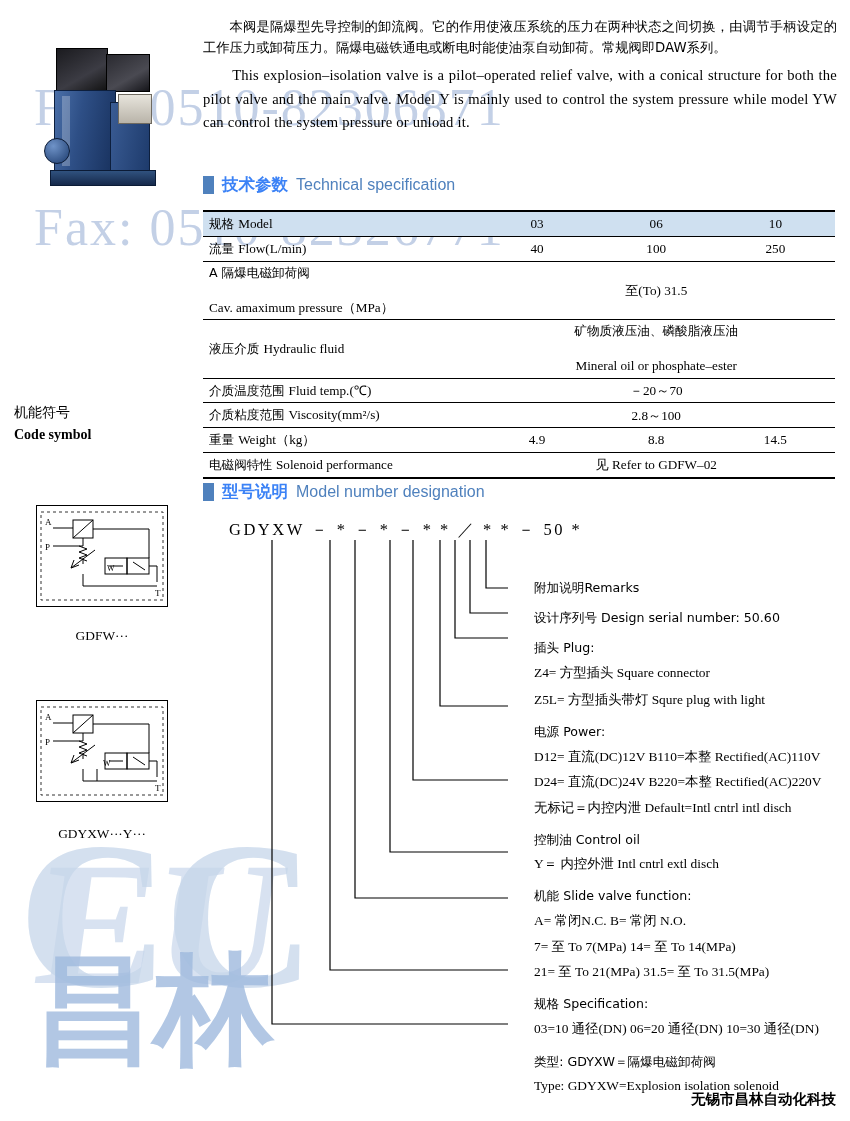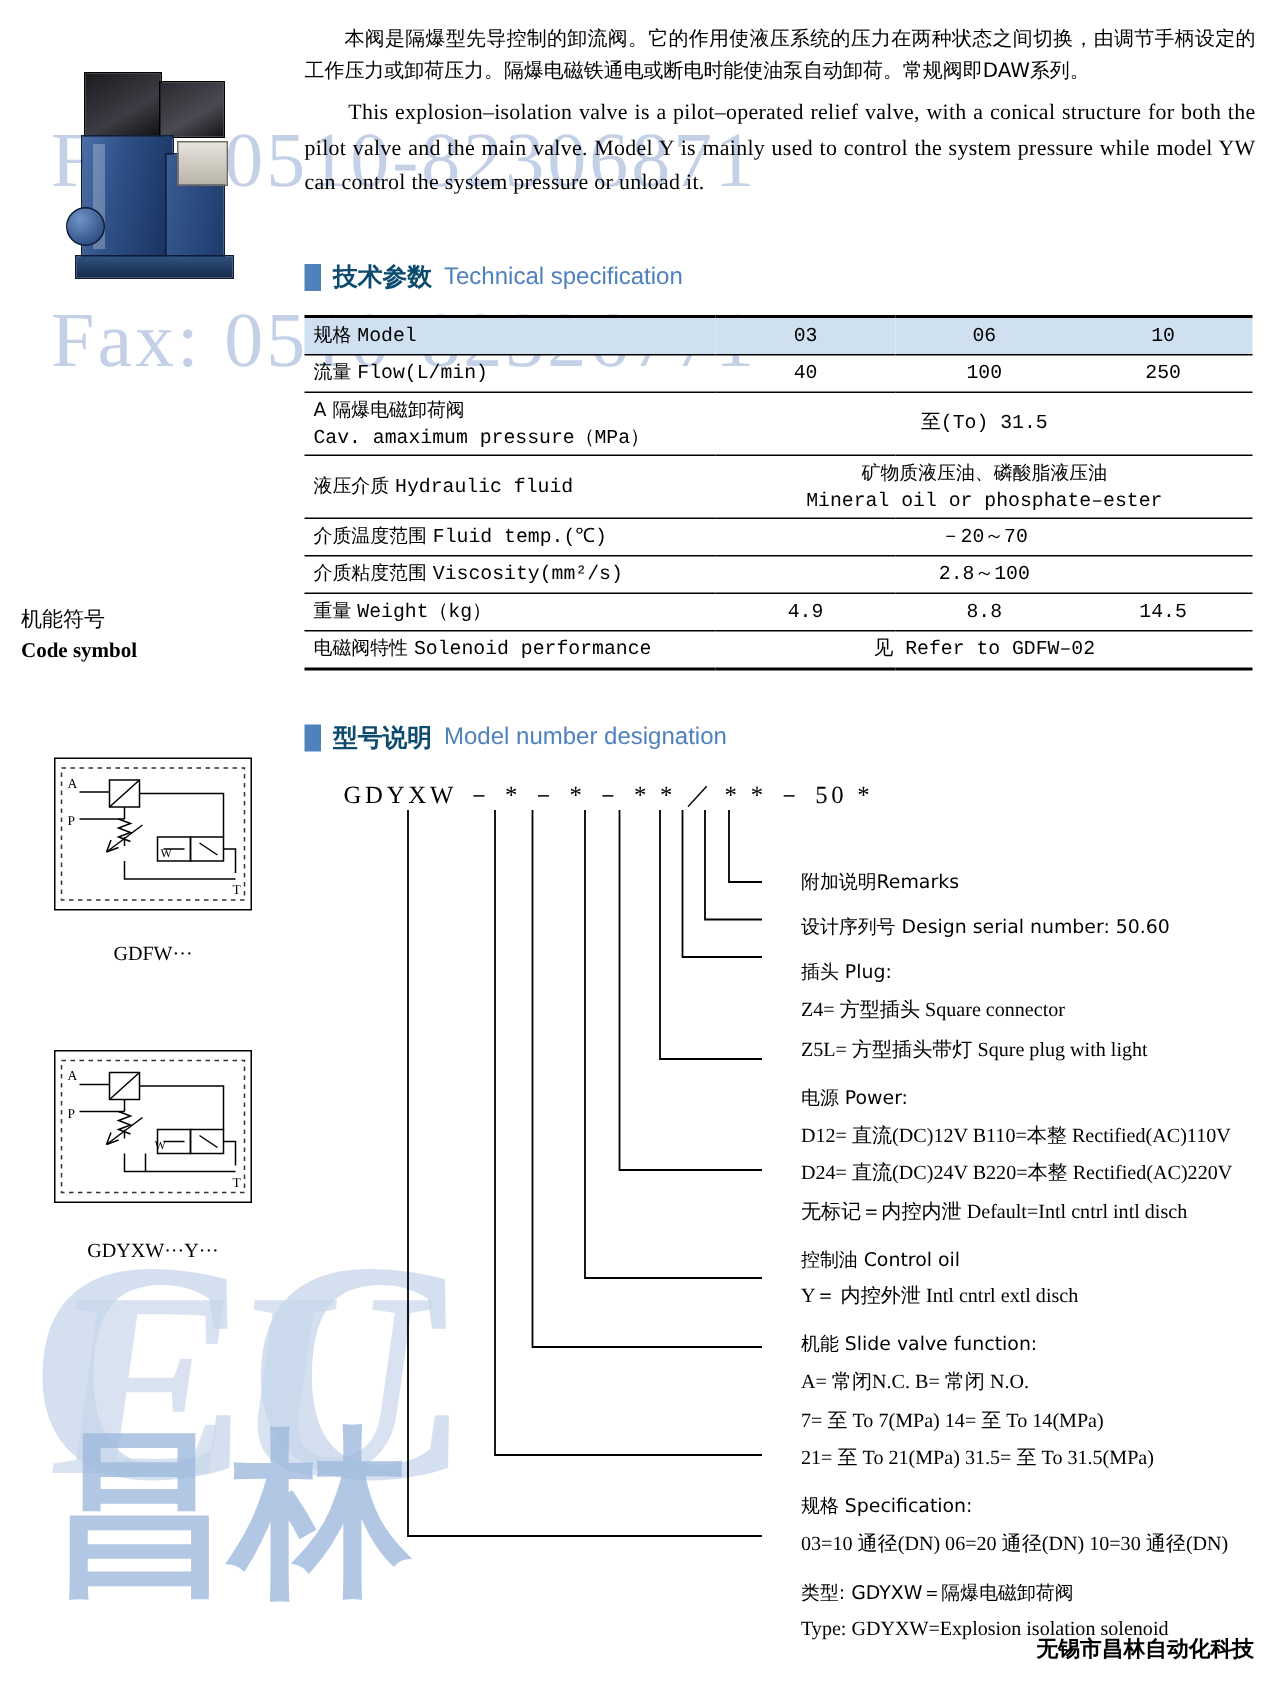--- a/index.html
+++ b/index.html
@@ -152,21 +152,21 @@
   }
   .sec .mark {
     width: 11px; height: 18px;
     background: #4f81bd;
     display: inline-block;
   }
   .sec .zh {
     font-family: "DejaVu Sans", sans-serif;
     font-size: 16.5px;
     font-weight: bold;
-    color: #0c4a6e;
+    color: #3b82f6;
   }
   .sec .en {
     font-family: "Liberation Sans", sans-serif;
     font-size: 16px;
     color: #4f81bd;
   }
   #sec-spec { left: 203px; top: 174px; }
   #sec-model { left: 203px; top: 481px; }
 
   
@@ -189,21 +189,21 @@
   }
   table.spec tr.head td {
     background: #cfe0f0;
     border-top: 2px solid #000;
     border-bottom: 1px solid #000;
     height: 24px;
   }
   table.spec td.label { width: 274px; }
   table.spec td.val { text-align: center; width: 119px; }
   table.spec tr:last-child td { border-bottom: 2px solid #000; }
-  table.spec .en-in { font-family: Liberation Mono, monospace; font-size: 13.2px; }
+  table.spec .en-in { font-family: Liberation Serif, serif; font-size: 13.2px; margin-top: 16px; }
   table.spec td.two { line-height: 1.45; }
 
   
   .code-title {
     position: absolute;
     left: 14px;
     top: 404px;
     z-index: 3;
     font-family: "DejaVu Sans", sans-serif;
   }

